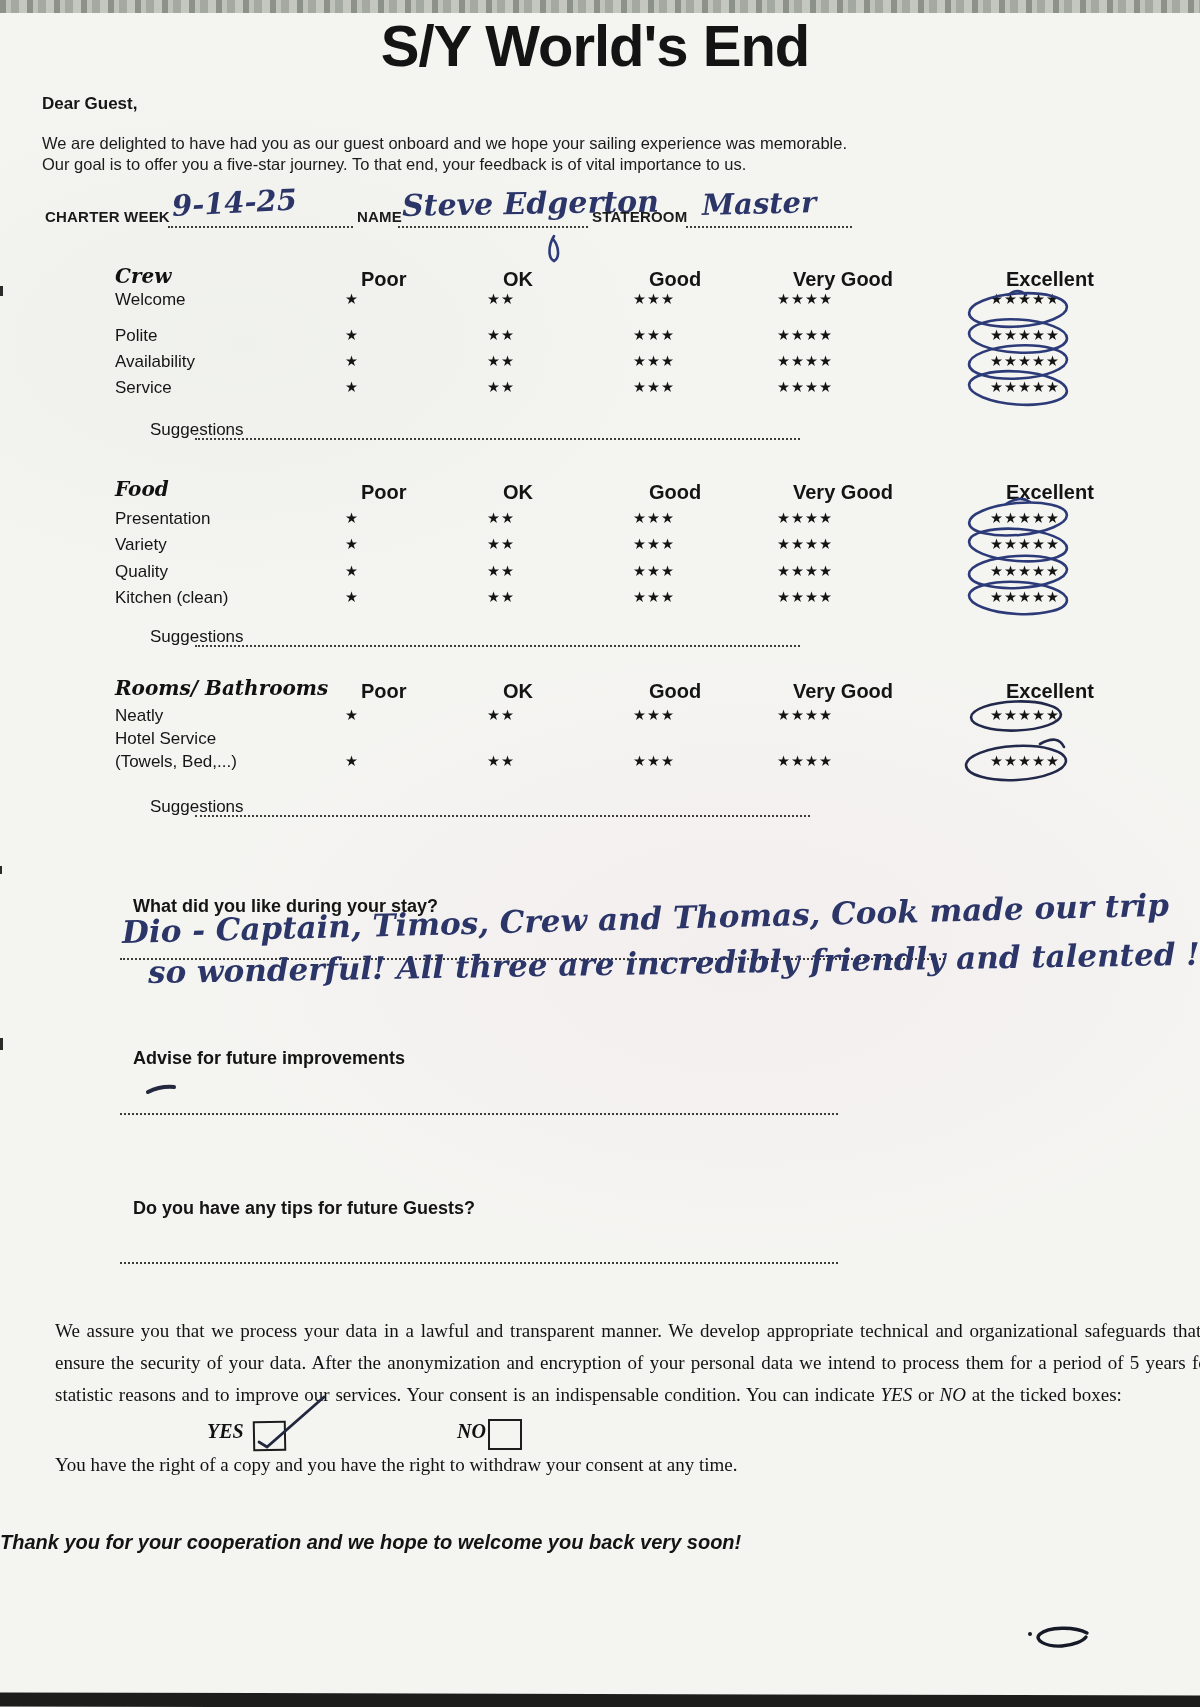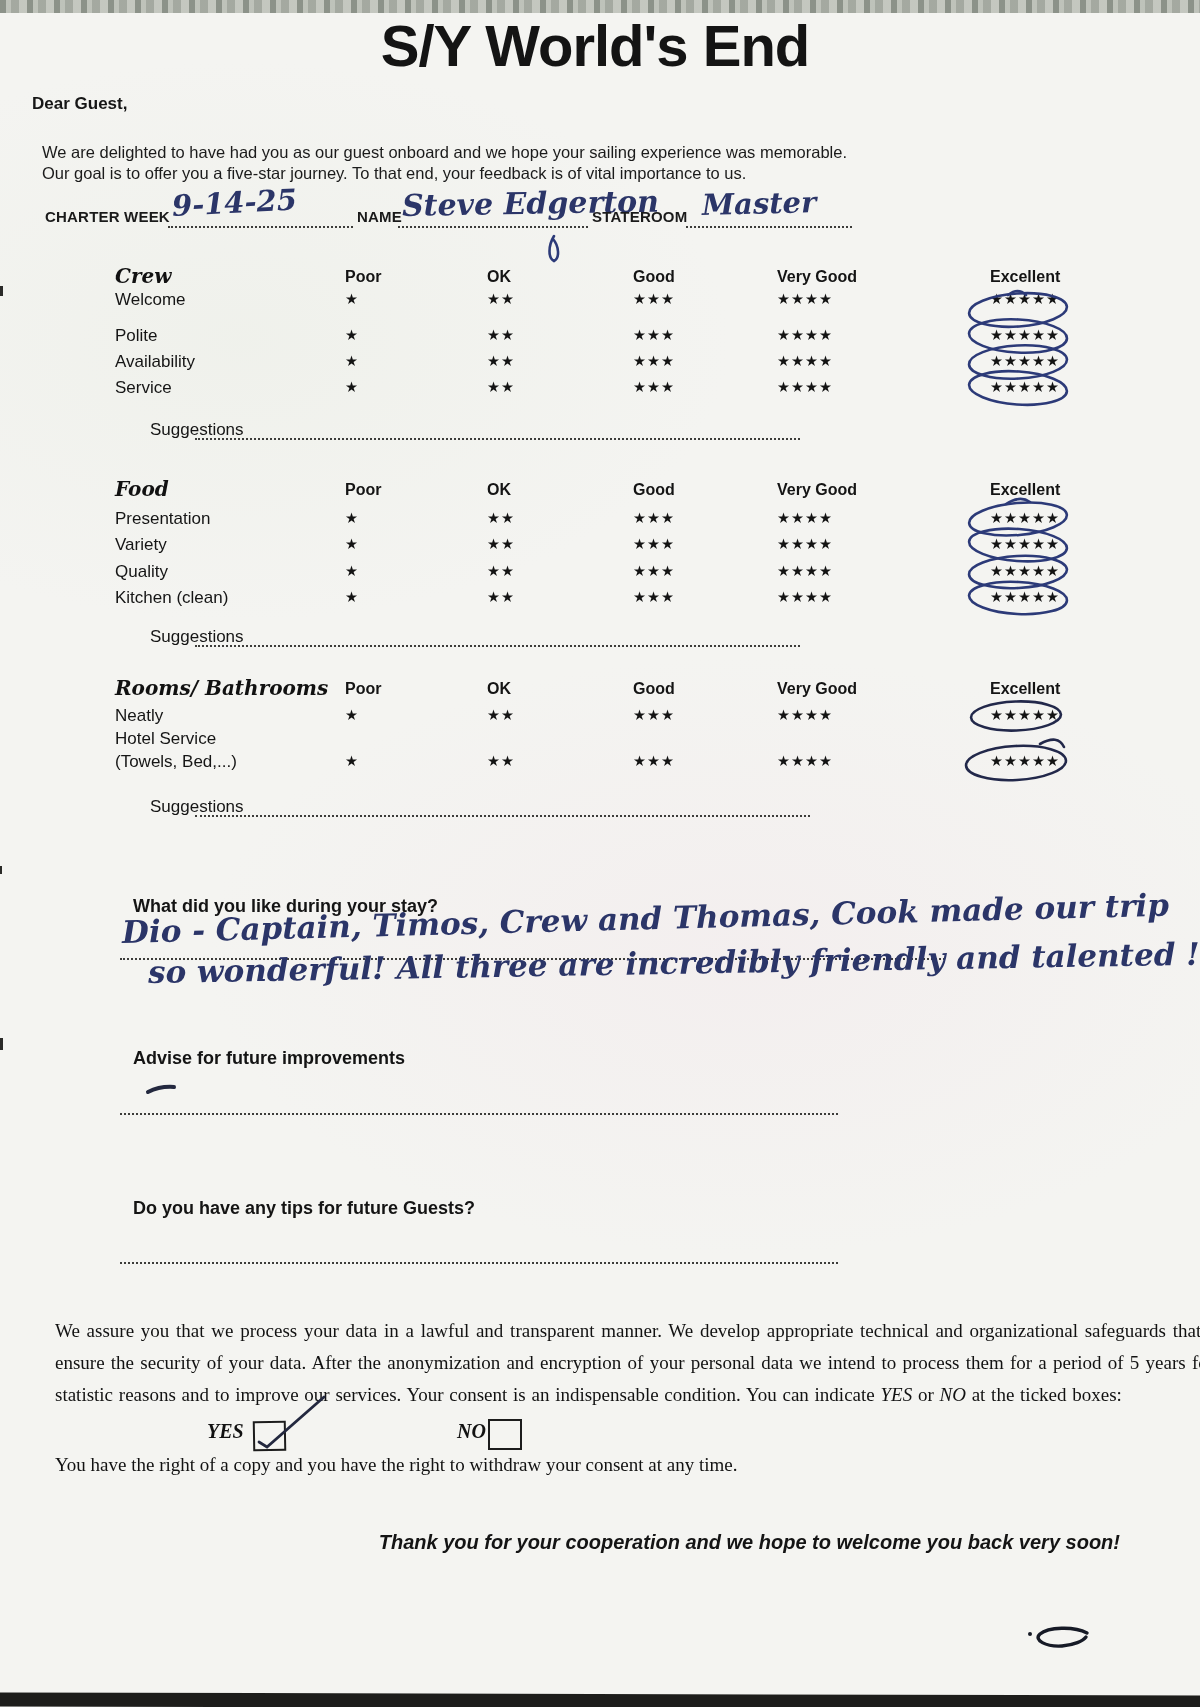--- a/index.html
+++ b/index.html
@@ -19,42 +19,42 @@
       repeating-linear-gradient(90deg, rgba(70,80,70,.55) 0 6px, rgba(170,178,168,.25) 6px 11px, rgba(110,118,108,.45) 11px 19px, rgba(200,205,198,.2) 19px 27px),
       #b9bdb4;
     opacity:.85;
   }
   .scan-bottom{
     left:-10px;top:1694px;width:1220px;height:14px;background:#1d1d1b;transform:rotate(.15deg);
   }
   .edge-mark{background:#2a2a28;}
   
   .title{left:0;top:12px;width:1190px;text-align:center;font-size:58px;font-weight:700;letter-spacing:-1px;color:#141414;}
-  .salutation{left:32px;top:94px;font-size:17px;font-weight:600;}
-  .intro{left:42px;top:133px;font-size:16.5px;line-height:21px;font-weight:500;color:#1b1b1b;margin-top:9px;}
+  .salutation{left:42px;top:94px;font-size:17px;font-weight:600;}
+  .intro{left:42px;top:133px;font-size:16.5px;line-height:21px;font-weight:500;color:#1b1b1b;}
   .form-label{font-size:15px;font-weight:600;letter-spacing:.2px;color:#1a1a1a;}
   .hand{font-family:"DejaVu Serif",serif;font-style:italic;color:#2b3568;font-weight:600;transform-origin:left center;white-space:nowrap;}
   .dotline{border-bottom:2px dotted #3c3c3a;height:0;}
   
   .sec{position:absolute;left:115px;width:1010px;}
   .sec .row{position:absolute;left:0;width:1010px;height:26px;}
   .sec .stitle{position:absolute;left:0;top:-4px;font-family:"DejaVu Serif",serif;font-style:italic;font-weight:700;font-size:20px;color:#111;}
-  .sec .colh{position:absolute;top:0;font-size:16px;font-weight:700;color:#141414;}
+  .sec .colh{position:absolute;top:0;font-size:20px;font-weight:700;color:#141414;margin-left:16px;}
   .sec .rlabel{position:absolute;left:0;top:0;font-size:17px;font-weight:500;color:#151515;}
   .stars{position:absolute;top:1px;font-size:14.5px;letter-spacing:1px;color:#131313;}
   .c1{left:230px;} .c2{left:372px;} .c3{left:518px;} .c4{left:662px;} .c5{left:875px;text-align:right;}
   .sugg-label{font-size:17px;font-weight:500;color:#151515;margin-left:35px;}
   
   .qlabel{font-size:18px;font-weight:700;color:#141414;margin-left:13px;}
   
   .legal{font-family:"Liberation Serif",serif;font-size:19px;color:#121212;white-space:nowrap;}
   .legal i{font-style:italic;}
   .ckbox{position:absolute;border:2.4px solid #1c1c1c;background:transparent;}
   .yesno{font-family:"Liberation Serif",serif;font-style:italic;font-weight:700;font-size:20px;color:#121212;}
-  .thanks{left:0;top:1531px;width:1120px;text-align:right;font-size:20px;font-weight:700;font-style:italic;color:#141414;}
+  .thanks{left:0;top:1531px;width:1120px;text-align:left;font-size:20px;font-weight:700;font-style:italic;color:#141414;}
   svg.overlay{position:absolute;left:0;top:0;width:1200px;height:1707px;pointer-events:none;}
 </style>
 </head>
 <body>
 
 <div class="page">
 
   <div class="abs scan-top"></div>
   <div class="abs edge-mark" style="left:0;top:286px;width:3px;height:10px;"></div>
   <div class="abs edge-mark" style="left:0;top:866px;width:2px;height:8px;"></div>

